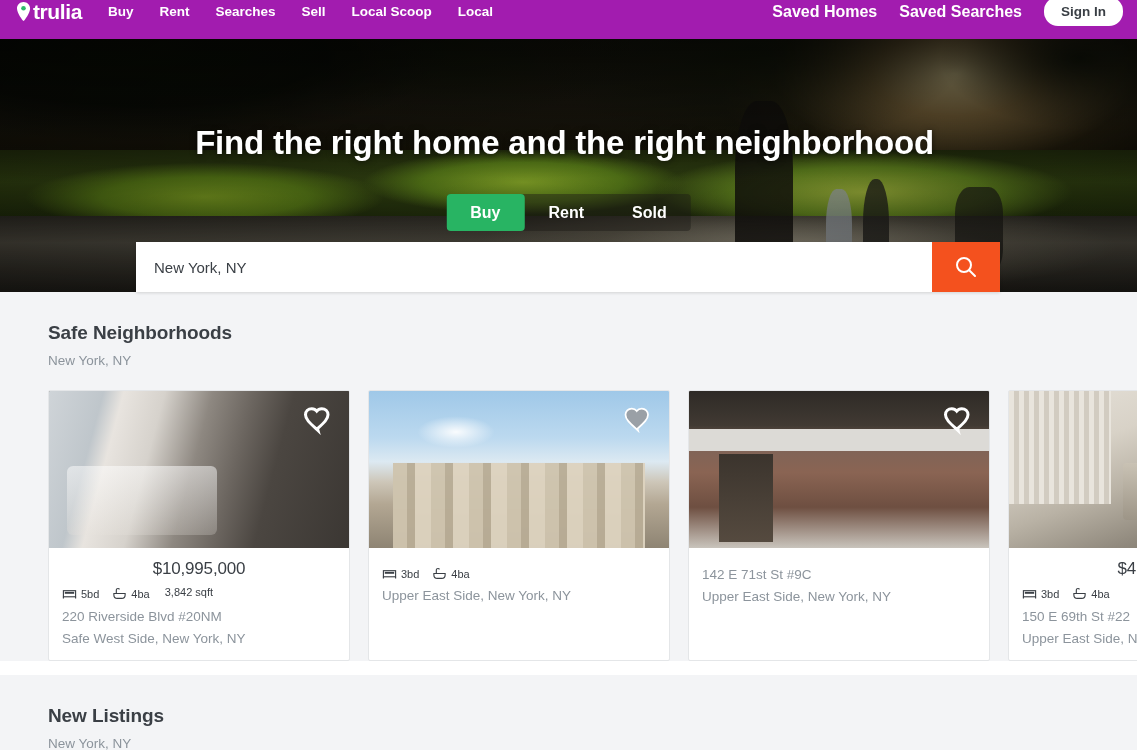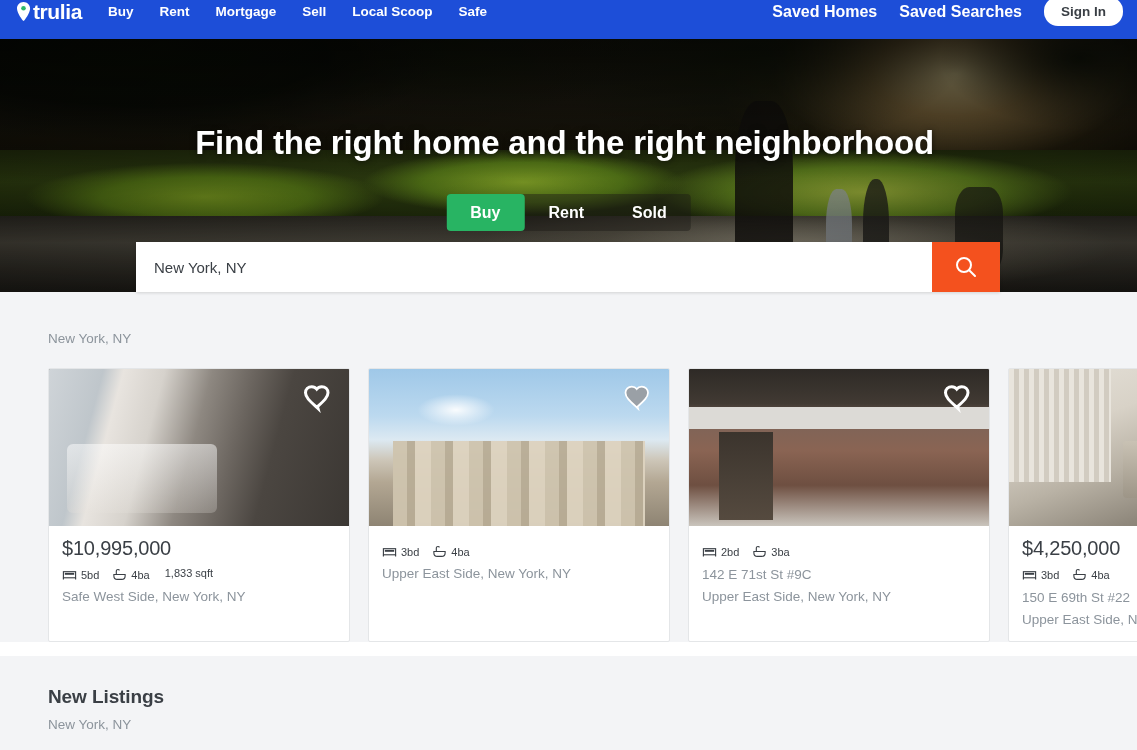--- a/index.html
+++ b/index.html
@@ -6,21 +6,21 @@
   html, body {
     width: 1137px; height: 750px;
     overflow: hidden;
     font-family: "Liberation Sans", sans-serif;
     background: #f3f4f6;
   }
 
   
   .header {
     height: 39px;
-    background: #1d4ed8;
+    background: #a21caf;
     display: flex;
     align-items: center;
     padding: 0 14px 16px 16px;
     position: relative;
     z-index: 40;
   }
   .logo {
     display: flex; align-items: center;
     gap: 2px;
     margin-right: 26px;
@@ -276,23 +276,24 @@
     border-radius: 4px;
   }
   .heart {
     position: absolute;
     top: 14px; right: 16px;
     width: 30px; height: 30px;
     cursor: pointer;
   }
   .card-body { padding: 11px 13px 14px 13px; }
   .card-price {
-    font-size: 20px;
+    font-size: 17px;
     color: #3a3f45;
     letter-spacing: -0.2px;
+    text-align: center;
   }
   .card-specs {
     display: flex; 
     gap: 6px;
     margin-top: 7px;
     font-size: 11px;
     color: #3a3f45;
   }
   .spec { display: flex; align-items: center; gap: 4px; }
   .spec + .spec { margin-left: 7px; }
@@ -318,24 +319,24 @@
   <div class="logo">
     <svg class="logo-pin" viewBox="0 0 15 19">
       <path d="M7.5 0C3.9 0 1 2.9 1 6.4c0 4.6 5.6 11.7 6 12.2.3.4.8.4 1.1 0 .4-.5 6-7.6 6-12.2C14.1 2.9 11.1 0 7.5 0z" fill="#ffffff"></path>
       <circle cx="7.5" cy="6.3" r="2.3" fill="#2dba6b"></circle>
     </svg>
     <span class="logo-text">trulia</span>
   </div>
   <div class="nav">
     <span class="nav-item">Buy</span>
     <span class="nav-item">Rent</span>
-    <span class="nav-item">Mortgage</span>
+    <span class="nav-item">Searches</span>
     <span class="nav-item">Sell</span>
     <span class="nav-item">Local Scoop</span>
-    <span class="nav-item">Safe</span>
+    <span class="nav-item">Local</span>
   </div>
   <div class="header-right">
     <span class="header-link">Saved Homes</span>
     <span class="header-link">Saved Searches</span>
     <button class="signin-btn">Sign In</button>
   </div>
 </div>
 
 <div class="hero">
   <div class="hero-photo">
@@ -364,20 +365,21 @@
       <circle cx="11" cy="11" r="7" fill="none" stroke="#ffffff" stroke-width="2"></circle>
       <line x1="16.2" y1="16.2" x2="22" y2="22" stroke="#ffffff" stroke-width="2" stroke-linecap="round"></line>
     </svg>
   </button>
 </div>
 
 <div class="page">
 
   <div class="section">
     <div class="section-inner">
+      <div class="section-title">Safe Neighborhoods</div>
       <div class="section-sub">New York, NY</div>
     </div>
     <div class="cards">
 
       <div class="card">
         <div class="card-photo">
           <div class="ph-interior"></div>
           <svg class="heart" viewBox="0 0 24 24">
             <path d="M12 20.4l-1.6-1.5C5.2 14.2 2 11.3 2 7.8 2 5 4.2 2.9 7 2.9c1.6 0 3.1.7 4 1.9.9-1.2 2.4-1.9 4-1.9 2.8 0 5 2.1 5 4.9 0 3.5-3.2 6.4-8.4 11.1L12 20.4z" fill="none" stroke="#ffffff" stroke-width="2.4"></path>
           </svg>
@@ -394,22 +396,23 @@
               </svg>
               <span>5bd</span>
             </span>
             <span class="spec">
               <svg width="15" height="15" viewBox="0 0 16 16">
                 <path d="M2 8h12v1.6c0 2-1.6 3.6-3.6 3.6H5.6C3.6 13.2 2 11.6 2 9.6V8z" fill="none" stroke="#3a3f45" stroke-width="1.2"></path>
                 <path d="M4.6 8V4.4c0-1 .8-1.8 1.8-1.8.7 0 1.3.4 1.6 1" fill="none" stroke="#3a3f45" stroke-width="1.2"></path>
               </svg>
               <span>4ba</span>
             </span>
-            <span class="spec-sqft">1,833 sqft</span>
+            <span class="spec-sqft">3,842 sqft</span>
           </div>
+          <div class="card-addr">220 Riverside Blvd #20NM</div>
           <div class="card-hood">Safe West Side, New York, NY</div>
         </div>
       </div>
 
       <div class="card">
         <div class="card-photo">
           <div class="ph-skyline"></div>
           <svg class="heart" viewBox="0 0 24 24">
             <path d="M12 20.4l-1.6-1.5C5.2 14.2 2 11.3 2 7.8 2 5 4.2 2.9 7 2.9c1.6 0 3.1.7 4 1.9.9-1.2 2.4-1.9 4-1.9 2.8 0 5 2.1 5 4.9 0 3.5-3.2 6.4-8.4 11.1L12 20.4z" fill="#9aa0a6" stroke="#ffffff" stroke-width="1.4"></path>
           </svg>
@@ -439,39 +442,20 @@
       </div>
 
       <div class="card">
         <div class="card-photo">
           <div class="ph-building"></div>
           <svg class="heart" viewBox="0 0 24 24">
             <path d="M12 20.4l-1.6-1.5C5.2 14.2 2 11.3 2 7.8 2 5 4.2 2.9 7 2.9c1.6 0 3.1.7 4 1.9.9-1.2 2.4-1.9 4-1.9 2.8 0 5 2.1 5 4.9 0 3.5-3.2 6.4-8.4 11.1L12 20.4z" fill="none" stroke="#ffffff" stroke-width="2.4"></path>
           </svg>
         </div>
         <div class="card-body">
-          <div class="card-specs">
-            <span class="spec">
-              <svg width="15" height="15" viewBox="0 0 16 16">
-                <rect x="1.5" y="5" width="13" height="6.5" fill="none" stroke="#3a3f45" stroke-width="1.2"></rect>
-                <rect x="3" y="6.3" width="10" height="2" fill="#3a3f45"></rect>
-                <line x1="1.5" y1="11.5" x2="1.5" y2="13.3" stroke="#3a3f45" stroke-width="1.2"></line>
-                <line x1="14.5" y1="11.5" x2="14.5" y2="13.3" stroke="#3a3f45" stroke-width="1.2"></line>
-              </svg>
-              <span>2bd</span>
-            </span>
-            <span class="spec">
-              <svg width="15" height="15" viewBox="0 0 16 16">
-                <path d="M2 8h12v1.6c0 2-1.6 3.6-3.6 3.6H5.6C3.6 13.2 2 11.6 2 9.6V8z" fill="none" stroke="#3a3f45" stroke-width="1.2"></path>
-                <path d="M4.6 8V4.4c0-1 .8-1.8 1.8-1.8.7 0 1.3.4 1.6 1" fill="none" stroke="#3a3f45" stroke-width="1.2"></path>
-              </svg>
-              <span>3ba</span>
-            </span>
-            <span class="spec-sqft"></span>
-          </div>
           <div class="card-addr">142 E 71st St #9C</div>
           <div class="card-hood">Upper East Side, New York, NY</div>
         </div>
       </div>
 
       <div class="card">
         <div class="card-photo">
           <div class="ph-room"></div>
         </div>
         <div class="card-body">

